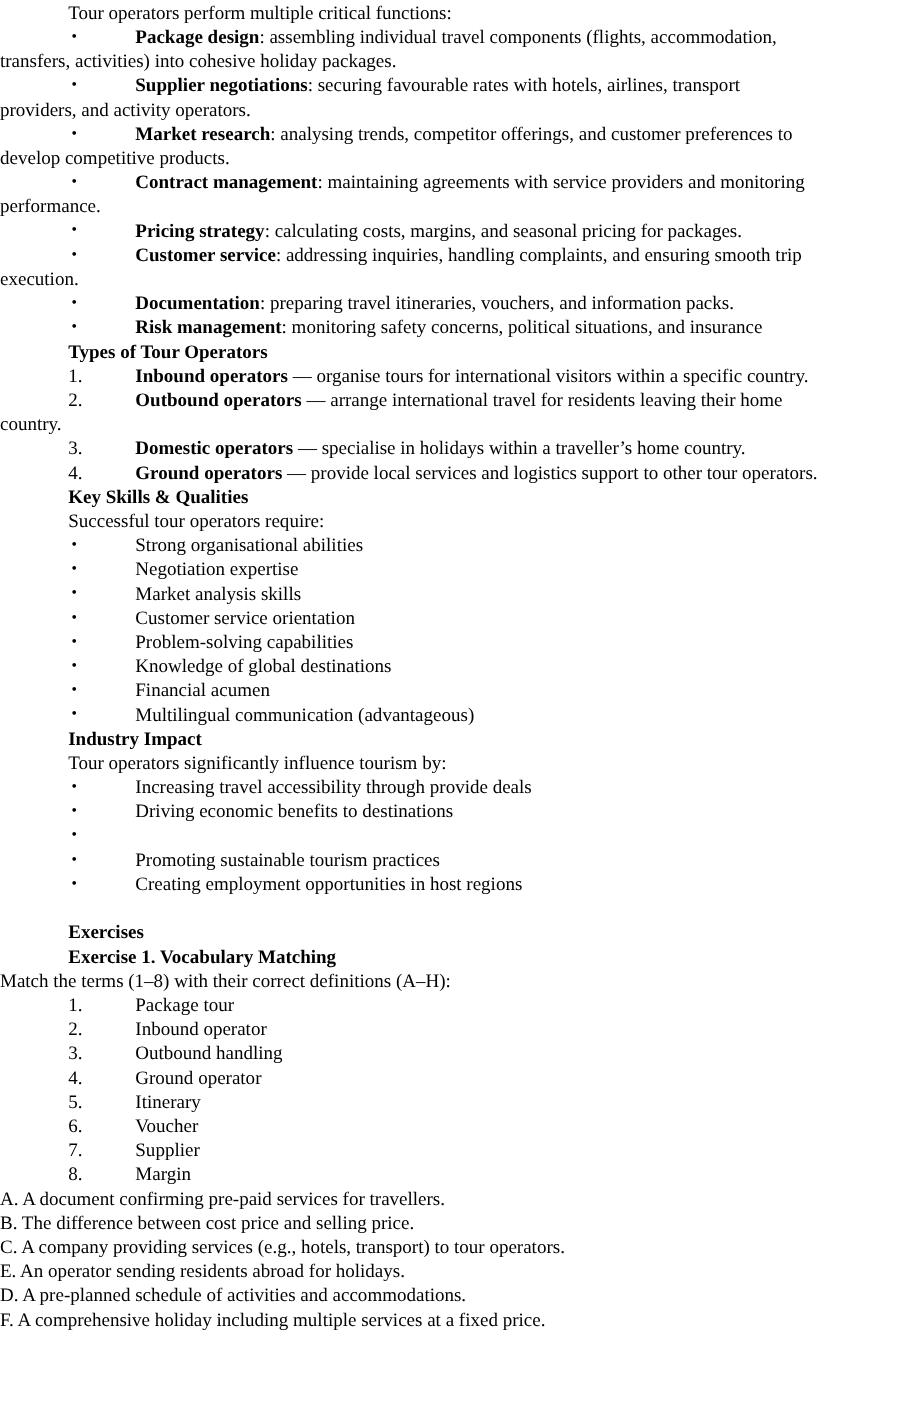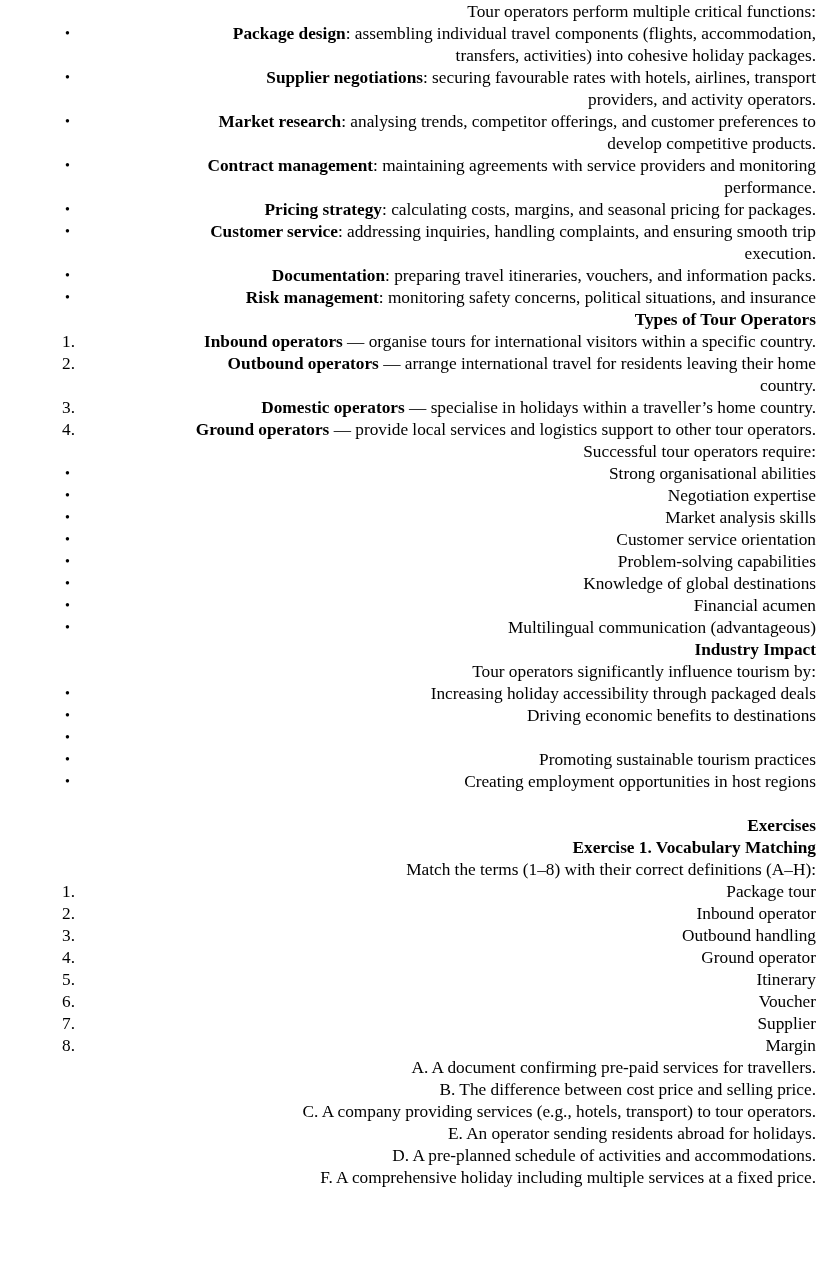--- a/index.html
+++ b/index.html
@@ -2,21 +2,21 @@
 <html><head>
 <meta charset="utf-8">
 <style>
   html, body { margin: 0; padding: 0; background: #ffffff; }
   body {
     width: 816px; height: 1288px; overflow: hidden;
     font-family: "Liberation Serif", serif;
     font-size: 17.3px; color: #000; line-height: 22px;
   }
   .page { position: relative; padding-top: 1px; }
-  .line { position: relative; white-space: nowrap; height: 22px; text-align: right; }
+  .line { position: relative; white-space: nowrap; height: 22px; }
   .ind { padding-left: 62px; }
   .li { padding-left: 123px; }
   .li .mk { position: absolute; left: 62px; }
   .bullet-mk { font-size: 14px; left: 65px !important; }
   .cont { padding-left: 0; }
   b { font-weight: bold; }
   .gap { height: 22px; }
 </style>
 </head>
 <body>
@@ -42,36 +42,37 @@
 
   <div class="line ind"><b>Types of Tour Operators</b></div>
   <div id="types-list">
       <div class="line li"><span class="mk">1.</span><b>Inbound operators</b><span> — organise tours for international visitors within a specific country.</span></div>
       <div class="line li"><span class="mk">2.</span><b>Outbound operators</b><span> — arrange international travel for residents leaving their home</span></div>
       <div class="line cont">country.</div>
       <div class="line li"><span class="mk">3.</span><b>Domestic operators</b><span> — specialise in holidays within a traveller’s home country.</span></div>
       <div class="line li"><span class="mk">4.</span><b>Ground operators</b><span> — provide local services and logistics support to other tour operators.</span></div>
     </div>
 
+  <div class="line ind"><b>Key Skills &amp; Qualities</b></div>
   <div class="line ind">Successful tour operators require:</div>
   <div id="skills-list">
       <div class="line li"><span class="mk bullet-mk">•</span><span>Strong organisational abilities</span></div>
       <div class="line li"><span class="mk bullet-mk">•</span><span>Negotiation expertise</span></div>
       <div class="line li"><span class="mk bullet-mk">•</span><span>Market analysis skills</span></div>
       <div class="line li"><span class="mk bullet-mk">•</span><span>Customer service orientation</span></div>
       <div class="line li"><span class="mk bullet-mk">•</span><span>Problem-solving capabilities</span></div>
       <div class="line li"><span class="mk bullet-mk">•</span><span>Knowledge of global destinations</span></div>
       <div class="line li"><span class="mk bullet-mk">•</span><span>Financial acumen</span></div>
       <div class="line li"><span class="mk bullet-mk">•</span><span>Multilingual communication (advantageous)</span></div>
     </div>
 
   <div class="line ind"><b>Industry Impact</b></div>
   <div class="line ind">Tour operators significantly influence tourism by:</div>
   <div id="impact-list">
-      <div class="line li"><span class="mk bullet-mk">•</span><span>Increasing holiday accessibility through packaged deals</span></div>
+      <div class="line li"><span class="mk bullet-mk">•</span><span>Increasing travel accessibility through provide deals</span></div>
       <div class="line li"><span class="mk bullet-mk">•</span><span>Driving economic benefits to destinations</span></div>
       <div class="line li"><span class="mk bullet-mk">•</span></div>
       <div class="line li"><span class="mk bullet-mk">•</span><span>Promoting sustainable tourism practices</span></div>
       <div class="line li"><span class="mk bullet-mk">•</span><span>Creating employment opportunities in host regions</span></div>
     </div>
 
   <div class="gap"></div>
   <div class="line ind"><b>Exercises</b></div>
   <div class="line ind"><b>Exercise 1. Vocabulary Matching</b></div>
   <div class="line">Match the terms (1–8) with their correct definitions (A–H):</div>

